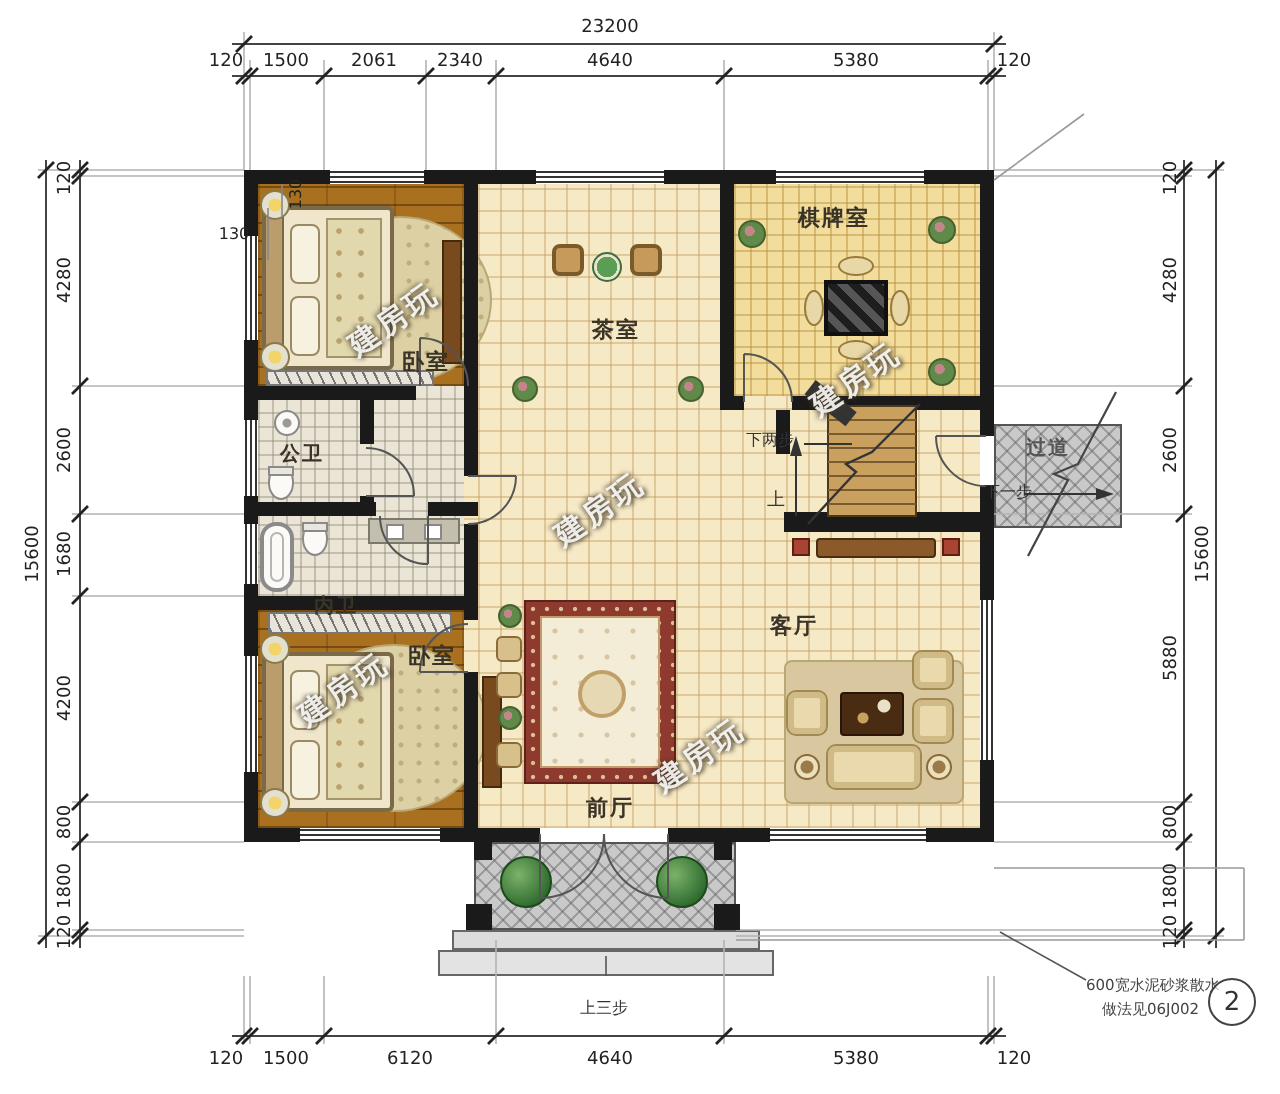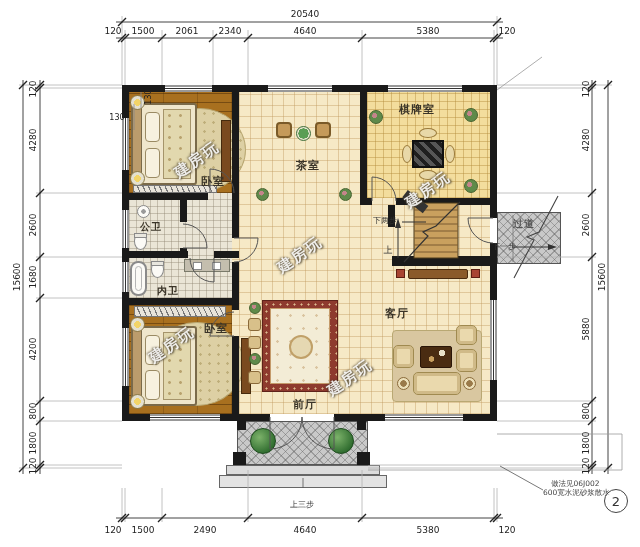--- a/index.html
+++ b/index.html
@@ -280,32 +280,32 @@
       <polygon points="548,244 548,250 557,247" fill="#333"></polygon>
       <path stroke="#444" stroke-width="1.1" fill="none" d="M514,278L534,240L527,237L539,232L558,196"></path>
     </g>
 
     <g stroke="#999" stroke-width="0.8" fill="none">
       <path d="M497,434H622 M368,470H622 M622,434V470 M497,90L542,57"></path>
       <path stroke="#555" d="M500,466L543,490 M303,478V488"></path>
     </g>
   </svg>
 
-  <div class="dim" style="left:305px;top:14px">20540</div>
+  <div class="dim" style="left:305px;top:14px">23200</div>
   <div class="dim" style="left:113px;top:31px">120</div>
   <div class="dim" style="left:143px;top:31px">1500</div>
   <div class="dim" style="left:187px;top:31px">2061</div>
   <div class="dim" style="left:230px;top:31px">2340</div>
   <div class="dim" style="left:305px;top:31px">4640</div>
   <div class="dim" style="left:428px;top:31px">5380</div>
   <div class="dim" style="left:507px;top:31px">120</div>
 
   <div class="dim" style="left:113px;top:530px">120</div>
   <div class="dim" style="left:143px;top:530px">1500</div>
-  <div class="dim" style="left:205px;top:530px">2490</div>
+  <div class="dim" style="left:205px;top:530px">6120</div>
   <div class="dim" style="left:305px;top:530px">4640</div>
   <div class="dim" style="left:428px;top:530px">5380</div>
   <div class="dim" style="left:507px;top:530px">120</div>
 
   <div class="dim v" style="left:17px;top:277px">15600</div>
   <div class="dim v" style="left:33px;top:89px">120</div>
   <div class="dim v" style="left:33px;top:140px">4280</div>
   <div class="dim v" style="left:33px;top:225px">2600</div>
   <div class="dim v" style="left:33px;top:277px">1680</div>
   <div class="dim v" style="left:33px;top:349px">4200</div>
@@ -322,33 +322,33 @@
   <div class="dim v" style="left:586px;top:466px">120</div>
   <div class="dim v" style="left:602px;top:277px">15600</div>
 
   <div class="dim v" style="left:148px;top:97px;font-size:8px">130</div>
   <div class="dim" style="left:117px;top:117px;font-size:8px">130</div>
 
   <div class="room-label" style="left:213px;top:181px">卧室</div>
   <div class="room-label" style="left:308px;top:165px">茶室</div>
   <div class="room-label" style="left:417px;top:109px">棋牌室</div>
   <div class="room-label" style="left:151px;top:227px;font-size:10px">公卫</div>
-  <div class="room-label" style="left:168px;top:291px;font-size:10px">内卫</div>
+  <div class="room-label" style="left:168px;top:303px;font-size:10px">内卫</div>
   <div class="room-label" style="left:216px;top:328px">卧室</div>
   <div class="room-label" style="left:397px;top:313px">客厅</div>
   <div class="room-label" style="left:305px;top:404px">前厅</div>
   <div class="room-label" style="left:524px;top:224px;font-size:10px;color:#555">过道</div>
 
   <div class="small-label" style="left:385px;top:220px">下两步</div>
   <div class="small-label" style="left:388px;top:250px;font-size:9px">上</div>
   <div class="small-label" style="left:504px;top:246px">下一步</div>
   <div class="small-label" style="left:302px;top:504px">上三步</div>
 
   <div class="note" style="left:543px;top:488px">600宽水泥砂浆散水</div>
-  <div class="note" style="left:551px;top:479px">做法见06J002</div>
+  <div class="note" style="left:551px;top:500px">做法见06J002</div>
   <div class="detail-circle" style="left:604px;top:489px">2</div>
 
   <div class="watermark" style="left:197px;top:160px">建房玩</div>
   <div class="watermark" style="left:300px;top:255px">建房玩</div>
   <div class="watermark" style="left:172px;top:345px">建房玩</div>
   <div class="watermark" style="left:350px;top:378px">建房玩</div>
   <div class="watermark" style="left:428px;top:190px">建房玩</div>
 
 </div>
 

